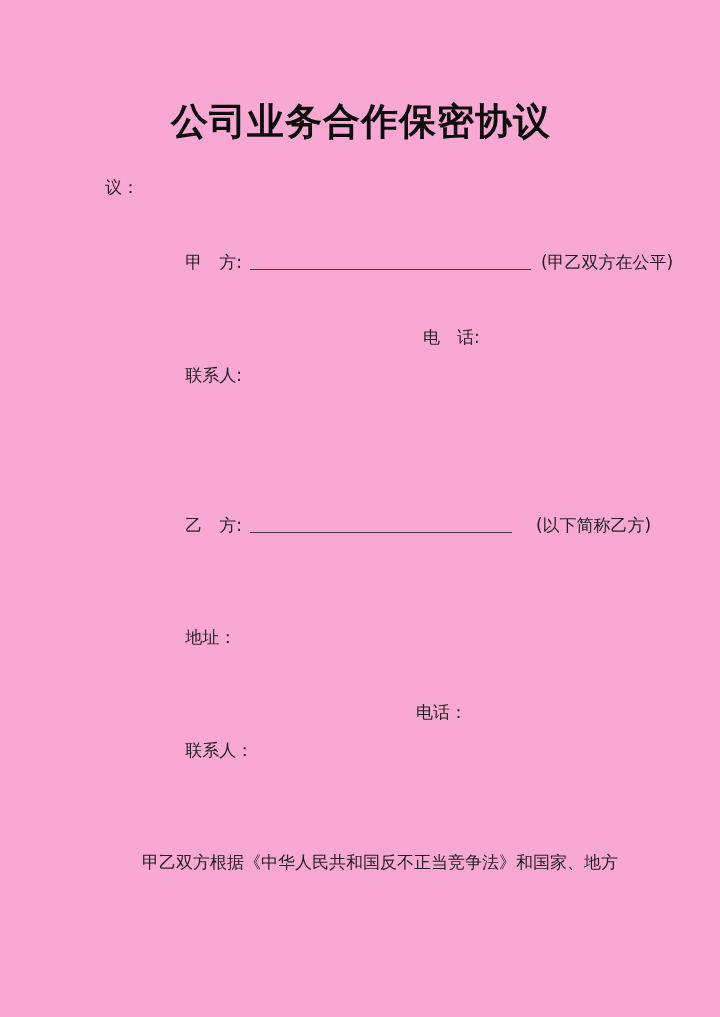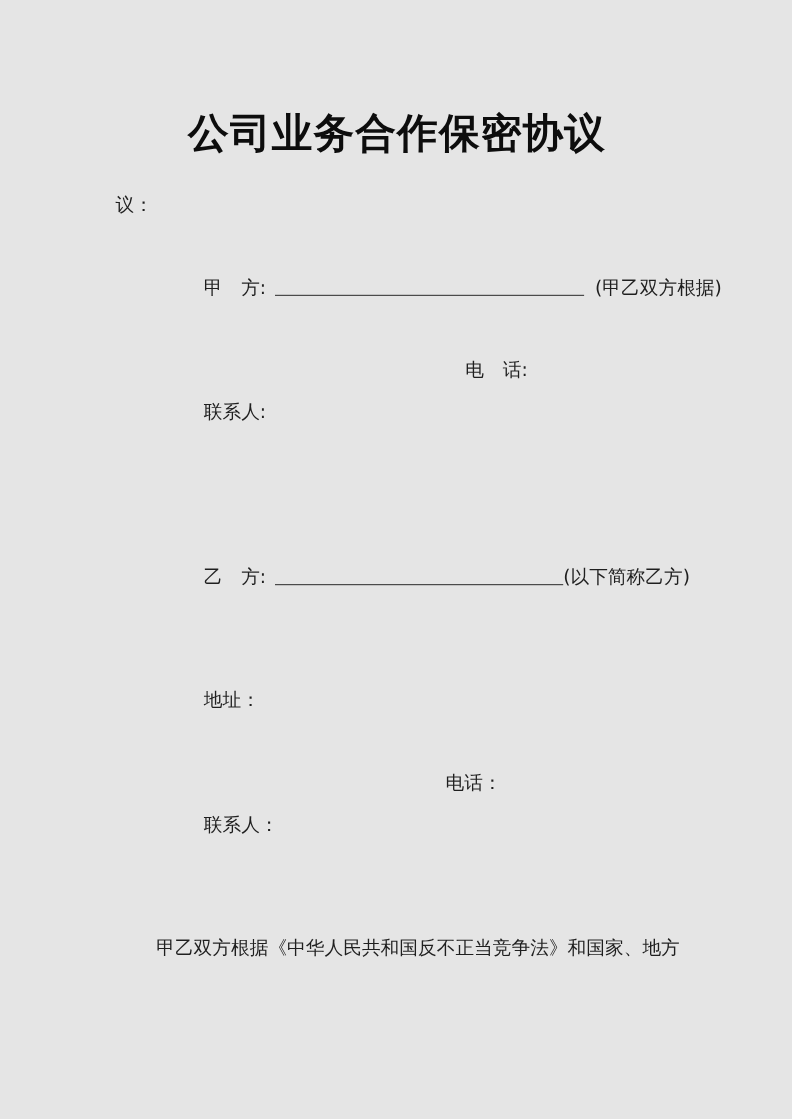--- a/index.html
+++ b/index.html
@@ -1,20 +1,20 @@
 <!DOCTYPE html>
 <html><head>
 <meta charset="utf-8">
 <style>
   html, body { margin: 0; padding: 0; background: #ffffff; }
   .page {
     position: relative;
     width: 720px;
     height: 1017px;
-    background: #e5e5e5;
+    background: #f9a8d4;
     font-family: "DejaVu Sans", sans-serif;
     color: #1f1f1f;
     overflow: hidden;
   }
   .content {
     position: absolute;
     left: 105px;
     top: 0;
     width: 512px;
   }
@@ -50,42 +50,42 @@
     display: inline-block;
     border-bottom: 1px solid #3a3a3a;
     height: 1em;
     position: relative;
     top: 2px;
     margin-left: 8px;
   }
   .blank-a { width: 281px; }
   .blank-b { width: 262px; }
   .note-a { margin-left: 10px; }
-  .note-b { }
+  .note-b { margin-left: 24px; }
   .phone-label {
     position: absolute;
     top: 0;
     left: 318px;
   }
-  .phone-label-b { left: 300px; }
+  .phone-label-b { left: 311px; }
 </style>
 </head>
 <body>
 
 <div class="page">
   <div class="content">
 
     <h1 class="title">公司业务合作保密协议</h1>
 
     <div class="body-text">
 
       <div class="line">议：</div>
 
       <div class="line indent form-row">
-        <span>甲　方:</span><span class="blank blank-a"></span><span class="note-a">(甲乙双方根据)</span>
+        <span>甲　方:</span><span class="blank blank-a"></span><span class="note-a">(甲乙双方在公平)</span>
       </div>
 
 
       <div class="line indent form-row">
         <span>联系人:</span>
         <span class="phone-label">电　话:</span>
       </div>
 
       <div class="line indent form-row">
         <span>乙　方:</span><span class="blank blank-b"></span><span class="note-b">(以下简称乙方)</span>

